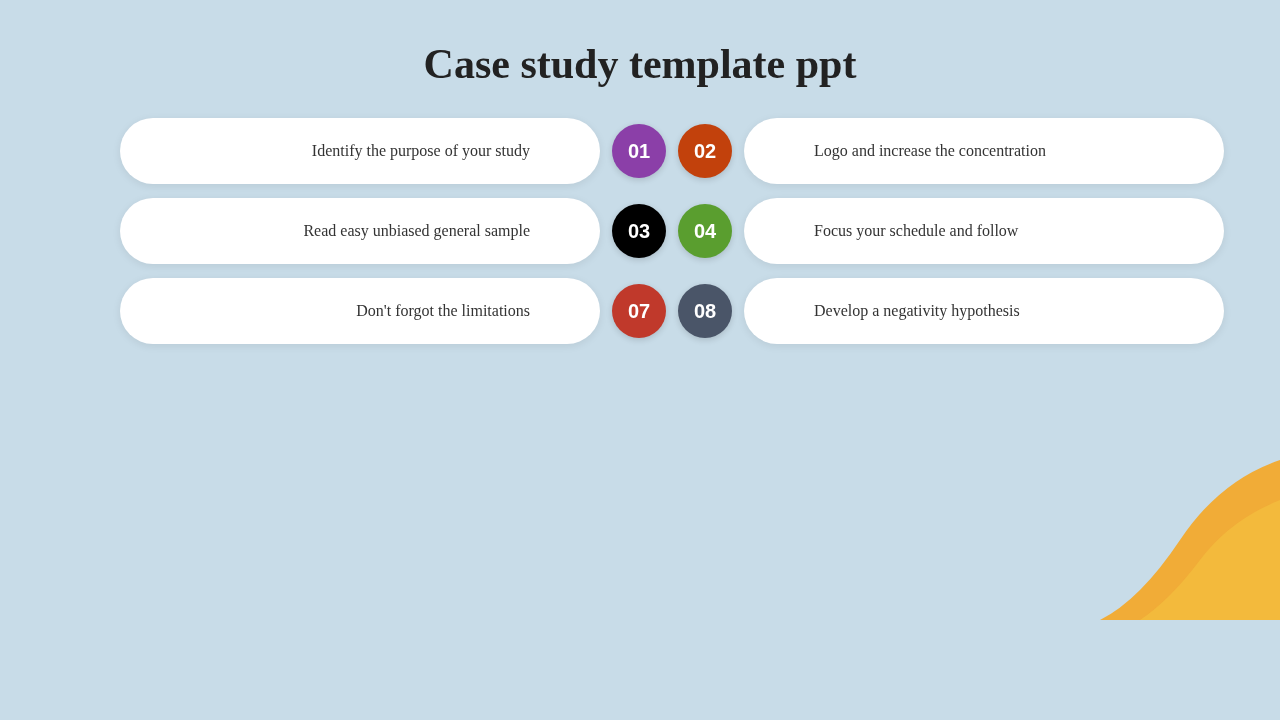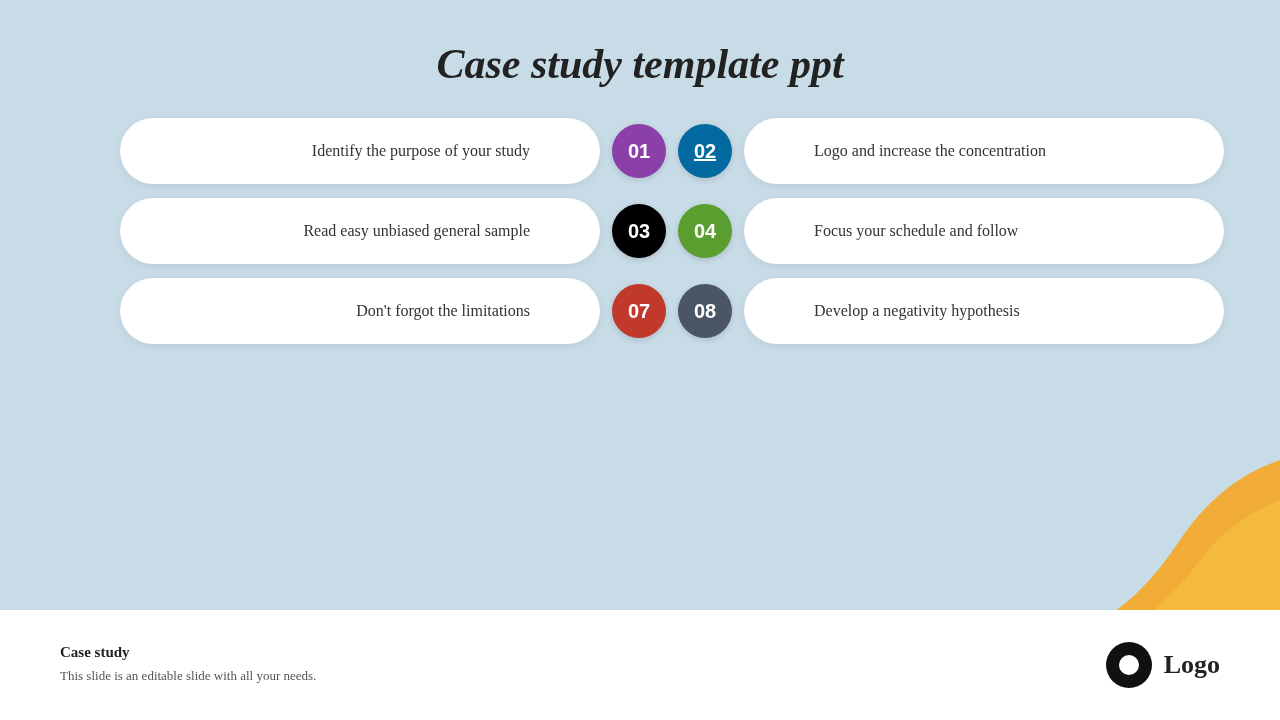--- a/index.html
+++ b/index.html
@@ -22,21 +22,20 @@
 
     .title {
       text-align: center;
       padding-top: 40px;
       font-size: 42px;
       font-weight: 700;
       color: #222;
       font-family: Georgia, serif;
       position: relative;
       z-index: 10;
-      font-style: italic;
     }
 
     .main-content {
       position: relative;
       z-index: 10;
       padding: 30px 56px 0 120px;
     }
 
     .row {
       display: flex;
@@ -93,21 +92,21 @@
       font-size: 20px;
       font-weight: 700;
       font-family: Arial, sans-serif;
       flex-shrink: 0;
       z-index: 5;
       box-shadow: 0 2px 6px rgba(0,0,0,0.15);
     }
 
     
     .c-purple { background: #8b3fa8; }
-    .c-orange-red { background: #0369a1; text-decoration: underline; }
+    .c-orange-red { background: #c2410c; }
     .c-orange { background: #000000; }
     .c-green { background: #5a9e2f; }
     .c-pink { background: #e0457b; }
     .c-teal { background: #2ba8c5; }
     .c-dark-red { background: #c0392b; }
     .c-dark-slate { background: #4a5568; }
 
     
     .footer {
       position: absolute;
@@ -225,26 +224,14 @@
       <span>08</span>
     </div>
     <div class="pill-right">
       <span>Develop a negativity hypothesis</span>
     </div>
   </div>
       </div>
 
   </div>
 
-  <div class="footer">
-    <div class="footer-left">
-      <div class="footer-title">Case study</div>
-      <div class="footer-desc">This slide is an editable slide with all your needs.</div>
-    </div>
-    <div class="logo-area">
-      <div class="logo-circle">
-        <div class="logo-inner"></div>
-      </div>
-      <span class="logo-text">Logo</span>
-    </div>
-  </div>
 
 </div>
 
 </body></html>

